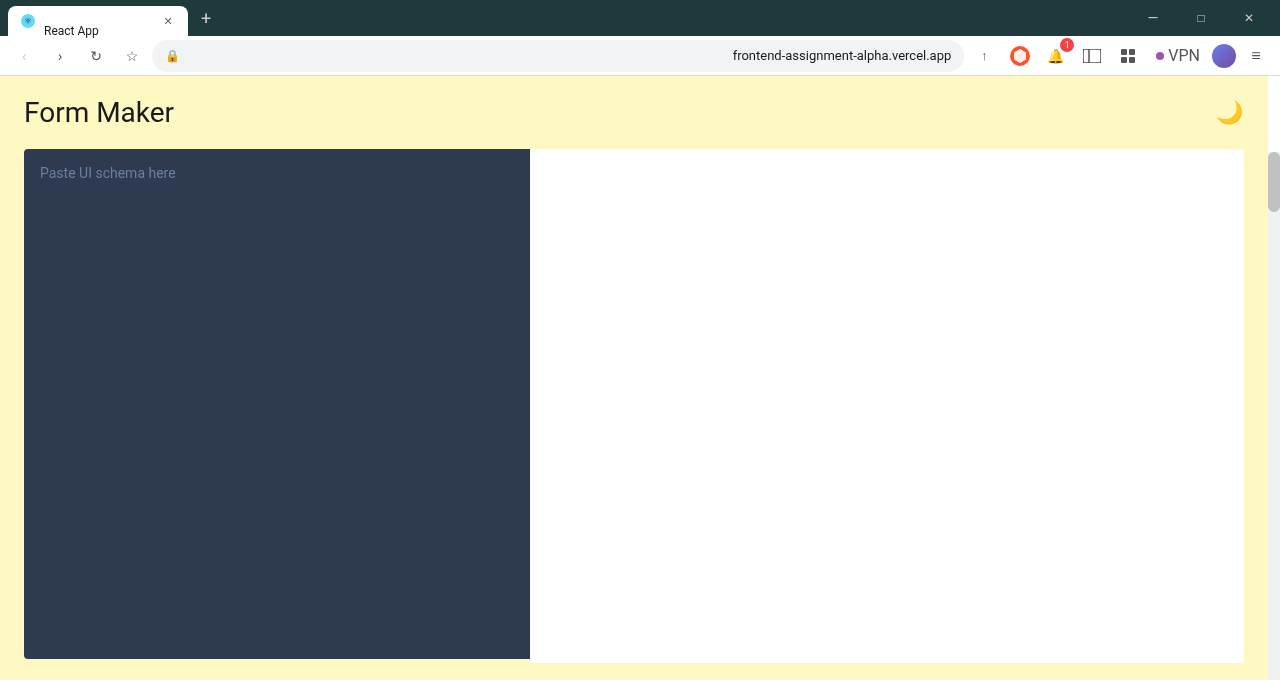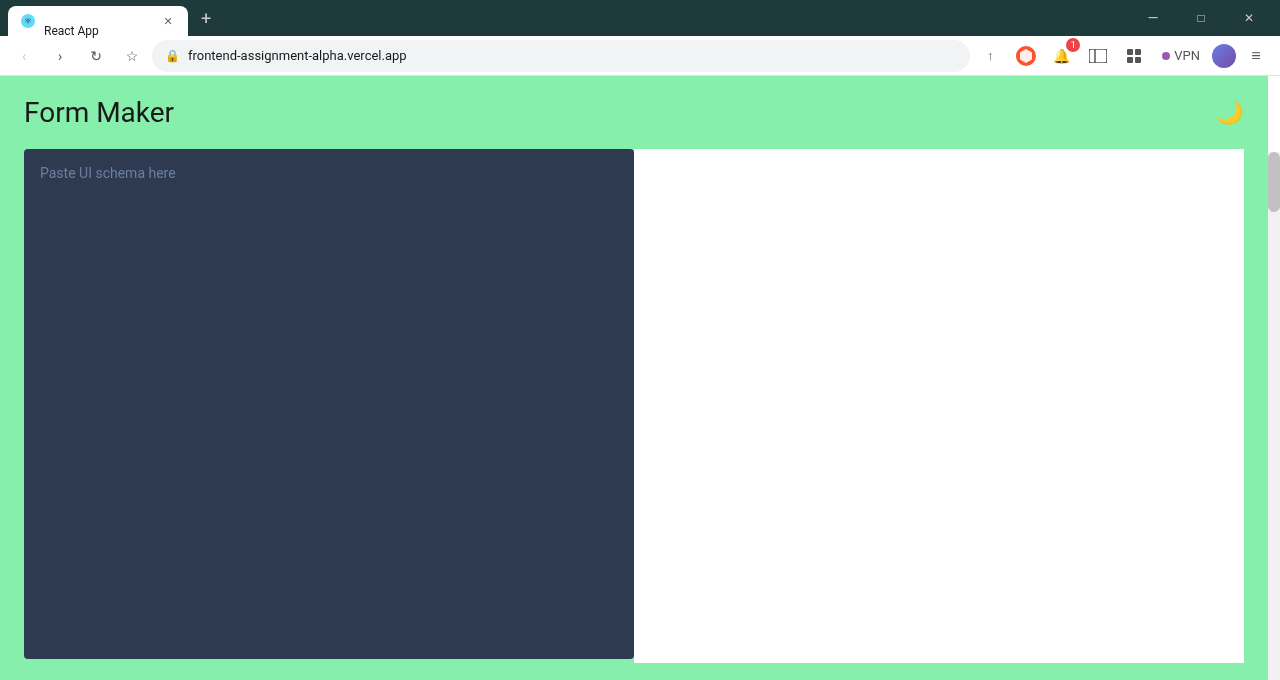--- a/index.html
+++ b/index.html
@@ -156,20 +156,21 @@
 
     .lock-icon {
       font-size: 12px;
       color: #555;
     }
 
     .address-text {
       font-size: 13px;
       color: #1a1a1a;
       flex: 1;
+      text-align: right;
     }
 
     .nav-actions {
       display: flex;
       align-items: center;
       gap: 4px;
     }
 
     .nav-action-btn {
       width: 32px;
@@ -217,21 +218,21 @@
     }
 
     .vpn-btn {
       display: flex;
       align-items: center;
       gap: 4px;
       padding: 0 8px;
       height: 24px;
       border-radius: 12px;
       background: transparent;
-      font-size: 13px;
+      font-size: 16px;
       color: #555;
       cursor: pointer;
     }
 
     .vpn-dot {
       width: 8px;
       height: 8px;
       border-radius: 50%;
       background: #9b59b6;
     }
@@ -273,21 +274,21 @@
       width: 12px;
       height: 60px;
       background: #c1c1c1;
       border-radius: 6px;
     }
 
     
     .page-content {
       width: 1268px;
       height: 604px;
-      background: #86efac;
+      background: #fef9c3;
       display: flex;
       flex-direction: column;
       padding: 20px 24px;
       position: relative;
       overflow: hidden;
     }
 
     .page-header {
       display: flex;
       align-items: center;
@@ -325,21 +326,21 @@
       color: #6b7fa0;
     }
 
     .main-layout {
       display: flex;
       gap: 0;
       flex: 1;
     }
 
     .left-panel {
-      width: 610px;
+      width: 506px;
       flex-shrink: 0;
     }
 
     .right-panel {
       flex: 1;
       background: #ffffff;
     }
   </style>
 </head>
 <body>

